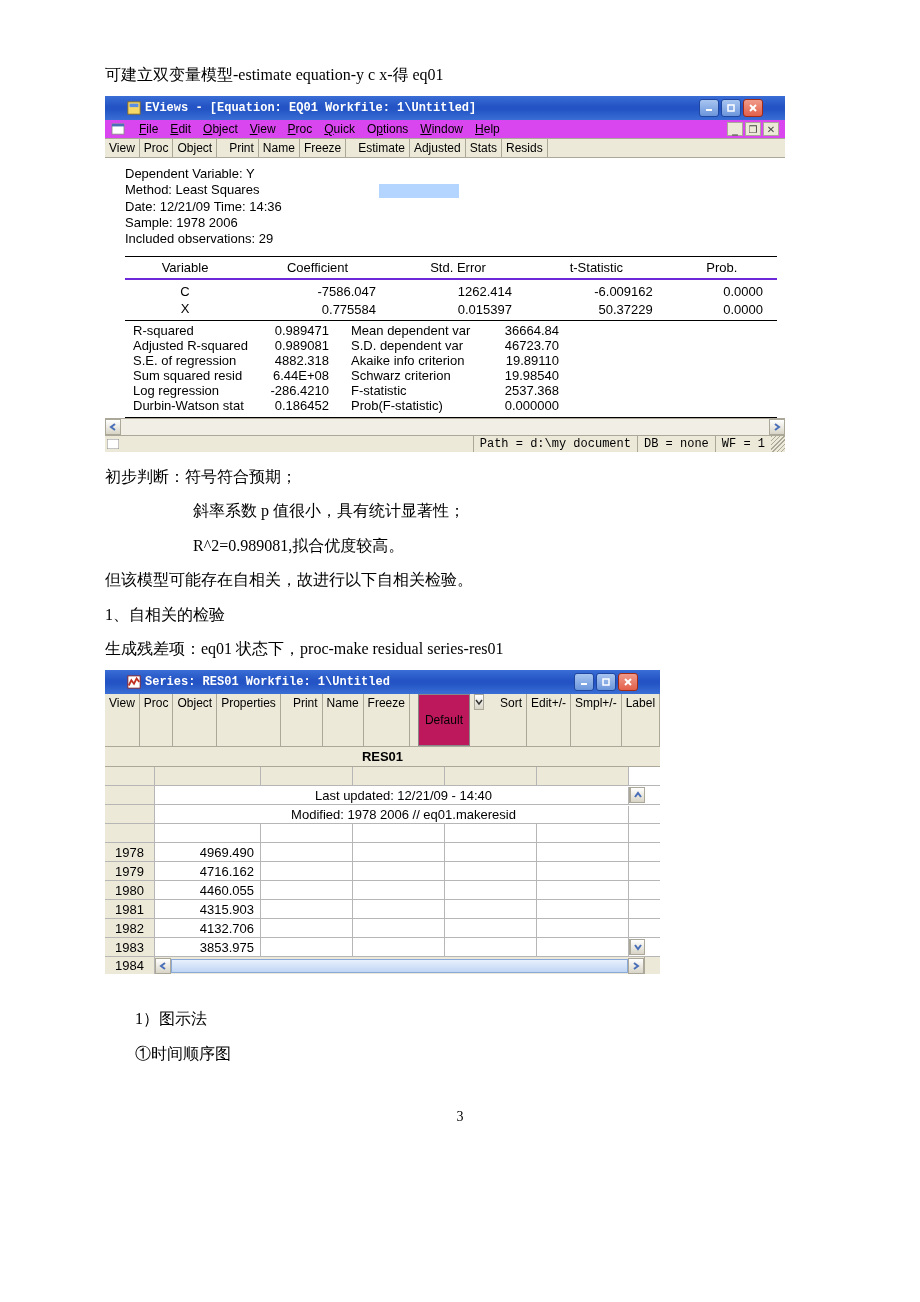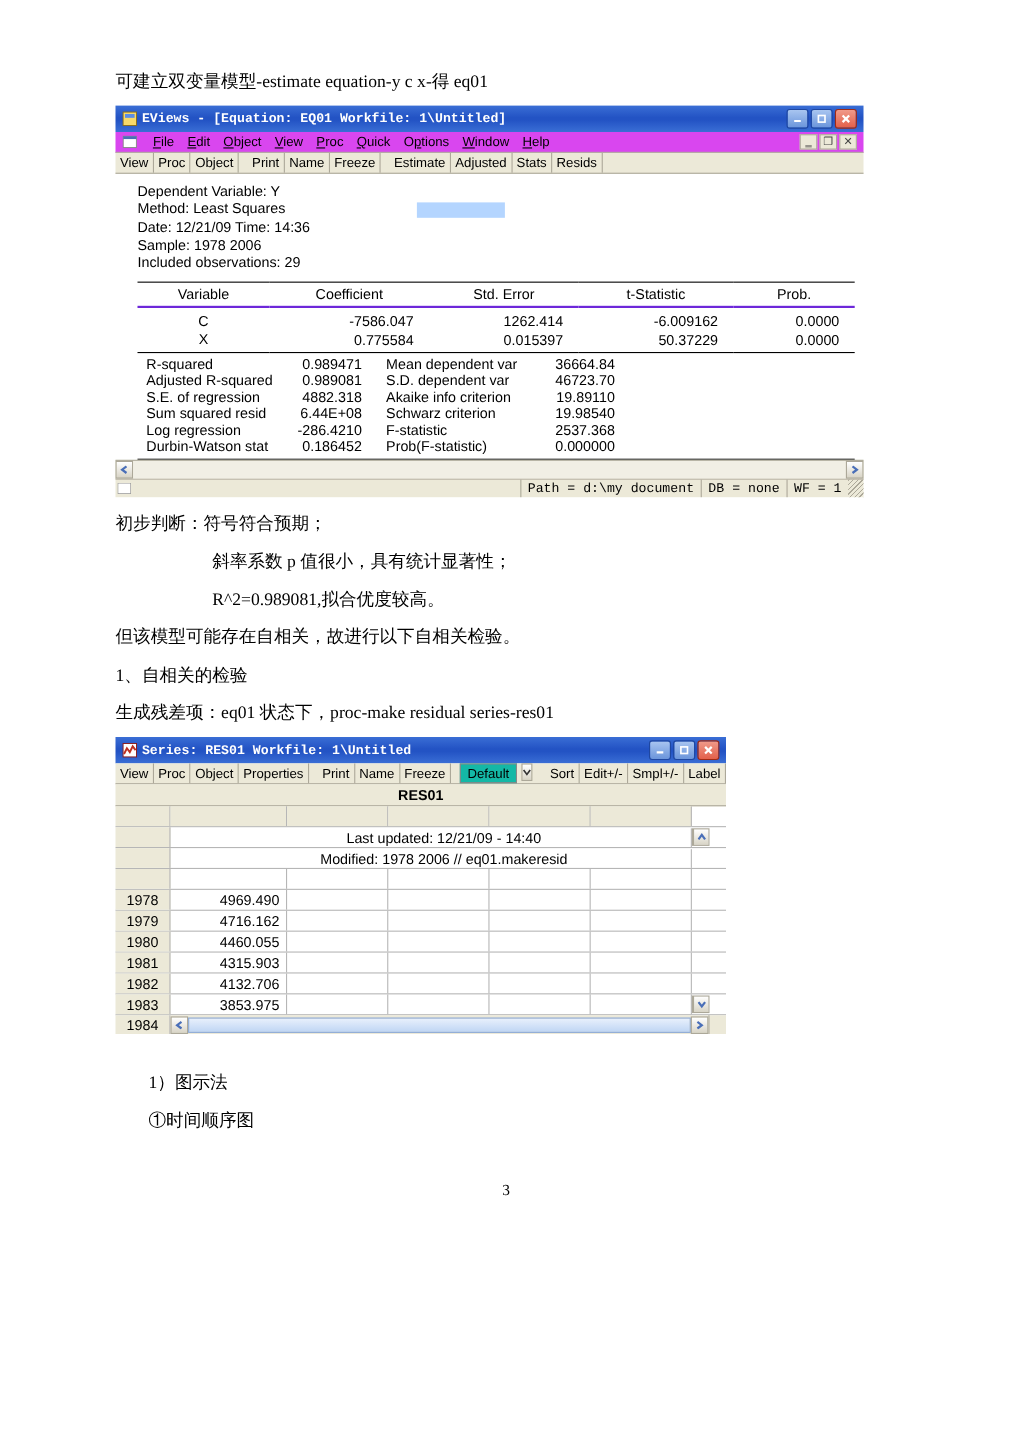--- a/index.html
+++ b/index.html
@@ -37,21 +37,21 @@
     color: #000;
     background: #fff;
     margin: 6px 0 10px 0;
   }
   .win1 { width: 680px; }
   .titlebar {
     background: linear-gradient(to bottom, #3a6ed5 0%, #2353c4 45%, #2353c4 55%, #3a6ed5 100%);
     color: #fff;
     font-weight: bold;
     font-family: "SimSun", "Courier New", monospace;
-    padding: 3px 6px;
+    padding: 3px 22px;
     display: flex;
     align-items: center;
     justify-content: space-between;
   }
   .titlebar .title-left { display: flex; align-items: center; gap: 4px; }
   .titlebar svg.app-icon { width: 14px; height: 14px; }
   .win-controls { display: flex; gap: 2px; }
   .win-controls .wbtn {
     width: 20px; height: 18px;
     background: linear-gradient(to bottom, #a8c5f0, #6b95db);
@@ -466,21 +466,21 @@
     <div class="toolbar">
       <div class="tbtn">View</div>
       <div class="tbtn">Proc</div>
       <div class="tbtn">Object</div>
       <div class="tbtn">Properties</div>
       <div class="tbtn" style="border-right:none;width:2px;"></div>
       <div class="tbtn">Print</div>
       <div class="tbtn">Name</div>
       <div class="tbtn">Freeze</div>
       <div class="tbtn noborder" style="width:2px;"></div>
-      <div class="tbtn" style="border:1px solid #888;background:#14b8a6;padding:1px 6px;">Default</div>
+      <div class="tbtn" style="border:1px solid #888;background:#be185d;padding:18px 6px;">Default</div>
       <div class="ddbtn">
           <svg width="8" height="8">
             <polyline points="1,2 4,6 7,2" fill="none" stroke="#333" stroke-width="1.5"></polyline>
           </svg>
         </div>
       <div class="tbtn noborder" style="width:2px;"></div>
       <div class="tbtn">Sort</div>
       <div class="tbtn">Edit+/-</div>
       <div class="tbtn">Smpl+/-</div>
       <div class="tbtn">Label</div>

